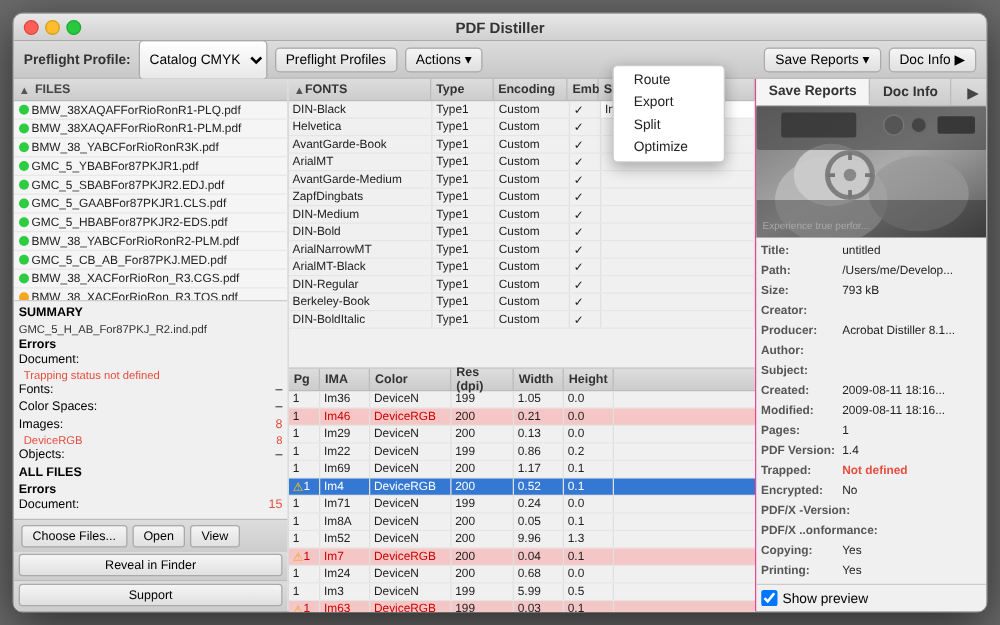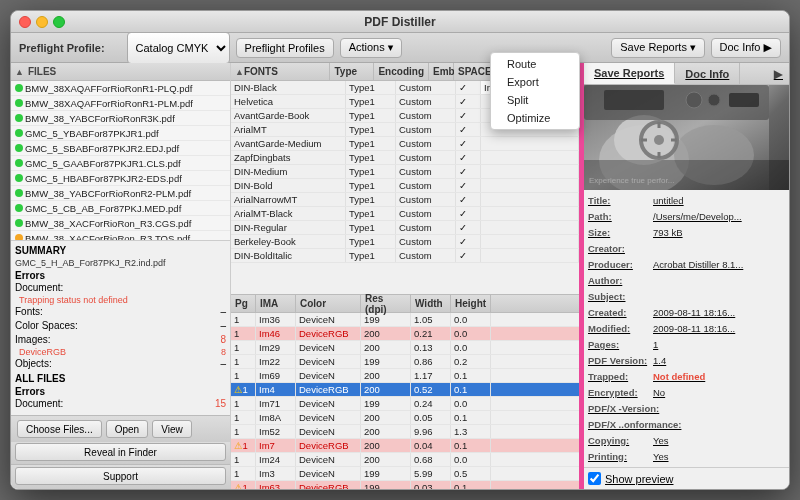--- a/index.html
+++ b/index.html
@@ -72,21 +72,20 @@
       font-weight: bold;
     }
     .toolbar-select {
       height: 32px;
       font-size: 11px;
       background: linear-gradient(to bottom, #fff, #e8e8e8);
       border: 1px solid #aaa;
       border-radius: 4px;
       padding: 0 4px;
       min-width: 100px;
-      margin-left: 16px;
     }
     .toolbar-btn {
       height: 20px;
       font-size: 11px;
       background: linear-gradient(to bottom, #f5f5f5, #e0e0e0);
       border: 1px solid #aaa;
       border-radius: 4px;
       padding: 0 8px;
       cursor: pointer;
       display: flex;
@@ -272,27 +271,26 @@
       align-items: center;
     }
     .col-pg { width: 25px; }
     .col-ima { width: 40px; }
     .col-color { width: 65px; }
     .col-res { width: 50px; }
     .col-width { width: 40px; }
     .col-height { width: 40px; }
     
     .right-panel {
-      width: 210px;
+      width: 185px;
       background: #f0f0f0;
-      border-left: 5px solid #ec4899;
+      border-left: 1px solid #ec4899;
       display: flex;
       flex-direction: column;
       overflow: hidden;
-      text-decoration: underline;
     }
     .right-tabs {
       background: linear-gradient(to bottom, #ddd, #ccc);
       height: 22px;
       display: flex;
       align-items: stretch;
       border-bottom: 1px solid #bbb;
     }
     .right-tab {
       padding: 0 10px;

